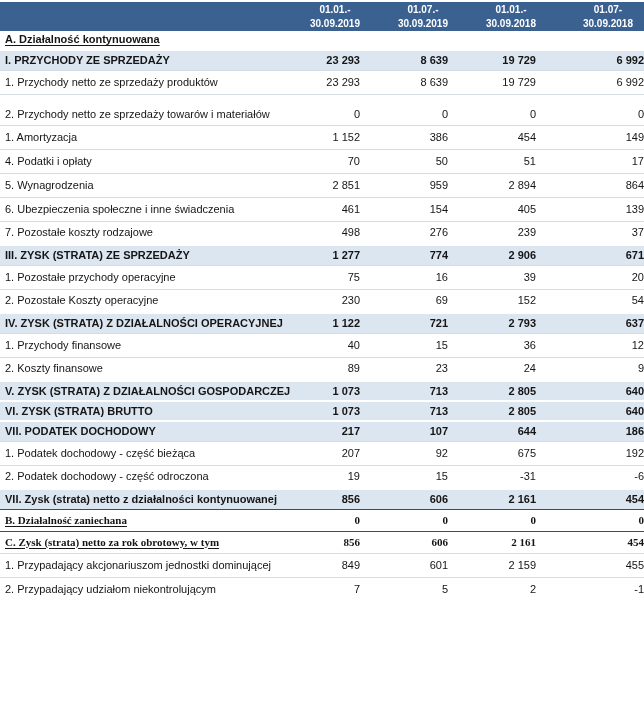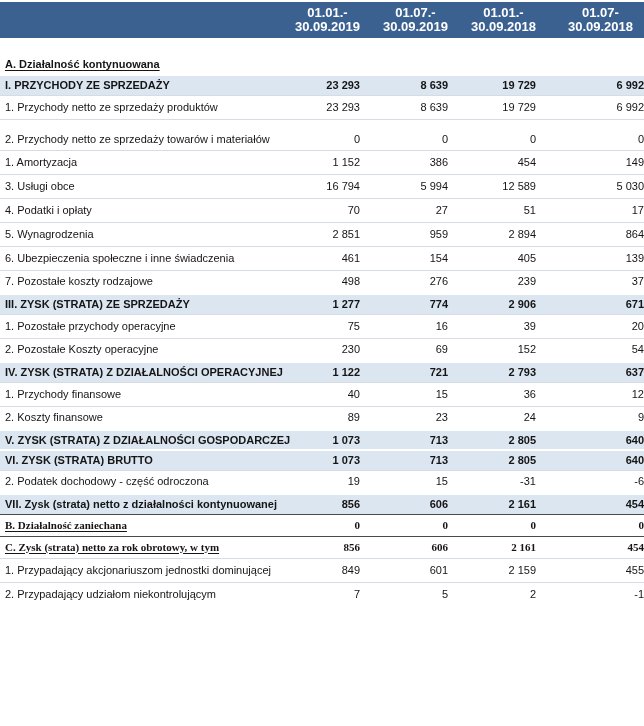--- a/index.html
+++ b/index.html
@@ -25,24 +25,24 @@
     border-collapse: collapse;
     table-layout: fixed;
   }
   col.c-label { width: 272px; }
   col.c-num   { width: 88px;  }
   col.c-num-last { width: 108px; }
 
   
   thead th {
     background: var(--header-bg);
-    height: 36px;
+    height: 29px;
     padding: 0;
     vertical-align: middle;
-    font-size: 13px;
+    font-size: 10px;
     line-height: 14px;
     font-weight: bold;
     color: var(--header-text);
   }
   thead th .hdr {
     width: max-content;
     margin-left: auto;
     margin-right: 0;
     text-align: center;
   }
@@ -55,21 +55,21 @@
     padding: 0;
     vertical-align: middle;
     white-space: nowrap;
     overflow: visible;
   }
   td.lbl { padding-left: 5px; text-align: left; }
   td.num { text-align: right; }
   td.num:last-child { }
 
   
-  tbody tr:first-child td { height: 37px; vertical-align: bottom; padding-bottom: 3px; }
+  tbody tr:first-child td { height: 19px; vertical-align: bottom; padding-bottom: 3px; }
 
   tr.row-item td { height: 24px; }
   tr.row-item, tr.row-item-wrap { border-top: 1px solid var(--row-divider); }
 
   tr.row-item-wrap td { height: 31px; vertical-align: bottom; padding-bottom: 4px; }
   tr.row-item-wrap td.lbl { white-space: normal; padding-top: 2px; }
 
   tr.row-section td {
     height: 20px;
     background: var(--section-bg);
@@ -167,33 +167,24 @@
     <td class="lbl">
       <span class="lbl-text">1. Amortyzacja</span>
     </td>
     <td class="num">1 152</td>
     <td class="num">386</td>
     <td class="num">454</td>
     <td class="num">149</td>
   </tr>
         <tr class="row-item">
     <td class="lbl">
-      <span class="lbl-text">3. Usługi obce</span>
-    </td>
-    <td class="num">16 794</td>
-    <td class="num">5 994</td>
-    <td class="num">12 589</td>
-    <td class="num">5 030</td>
-  </tr>
-        <tr class="row-item">
-    <td class="lbl">
       <span class="lbl-text">4. Podatki i opłaty</span>
     </td>
     <td class="num">70</td>
-    <td class="num">27</td>
+    <td class="num">50</td>
     <td class="num">51</td>
     <td class="num">17</td>
   </tr>
         <tr class="row-item">
     <td class="lbl">
       <span class="lbl-text">5. Wynagrodzenia</span>
     </td>
     <td class="num">2 851</td>
     <td class="num">959</td>
     <td class="num">2 894</td>
@@ -282,20 +273,38 @@
   </tr>
         <tr class="row-section">
     <td class="lbl">
       <span class="lbl-text">VI. ZYSK (STRATA) BRUTTO</span>
     </td>
     <td class="num">1 073</td>
     <td class="num">713</td>
     <td class="num">2 805</td>
     <td class="num">640</td>
   </tr>
+        <tr class="row-section">
+    <td class="lbl">
+      <span class="lbl-text">VII. PODATEK DOCHODOWY</span>
+    </td>
+    <td class="num">217</td>
+    <td class="num">107</td>
+    <td class="num">644</td>
+    <td class="num">186</td>
+  </tr>
+        <tr class="row-item">
+    <td class="lbl">
+      <span class="lbl-text">1. Podatek dochodowy - część bieżąca</span>
+    </td>
+    <td class="num">207</td>
+    <td class="num">92</td>
+    <td class="num">675</td>
+    <td class="num">192</td>
+  </tr>
         <tr class="row-item">
     <td class="lbl">
       <span class="lbl-text">2. Podatek dochodowy - część odroczona</span>
     </td>
     <td class="num">19</td>
     <td class="num">15</td>
     <td class="num">-31</td>
     <td class="num">-6</td>
   </tr>
         <tr class="row-section">

